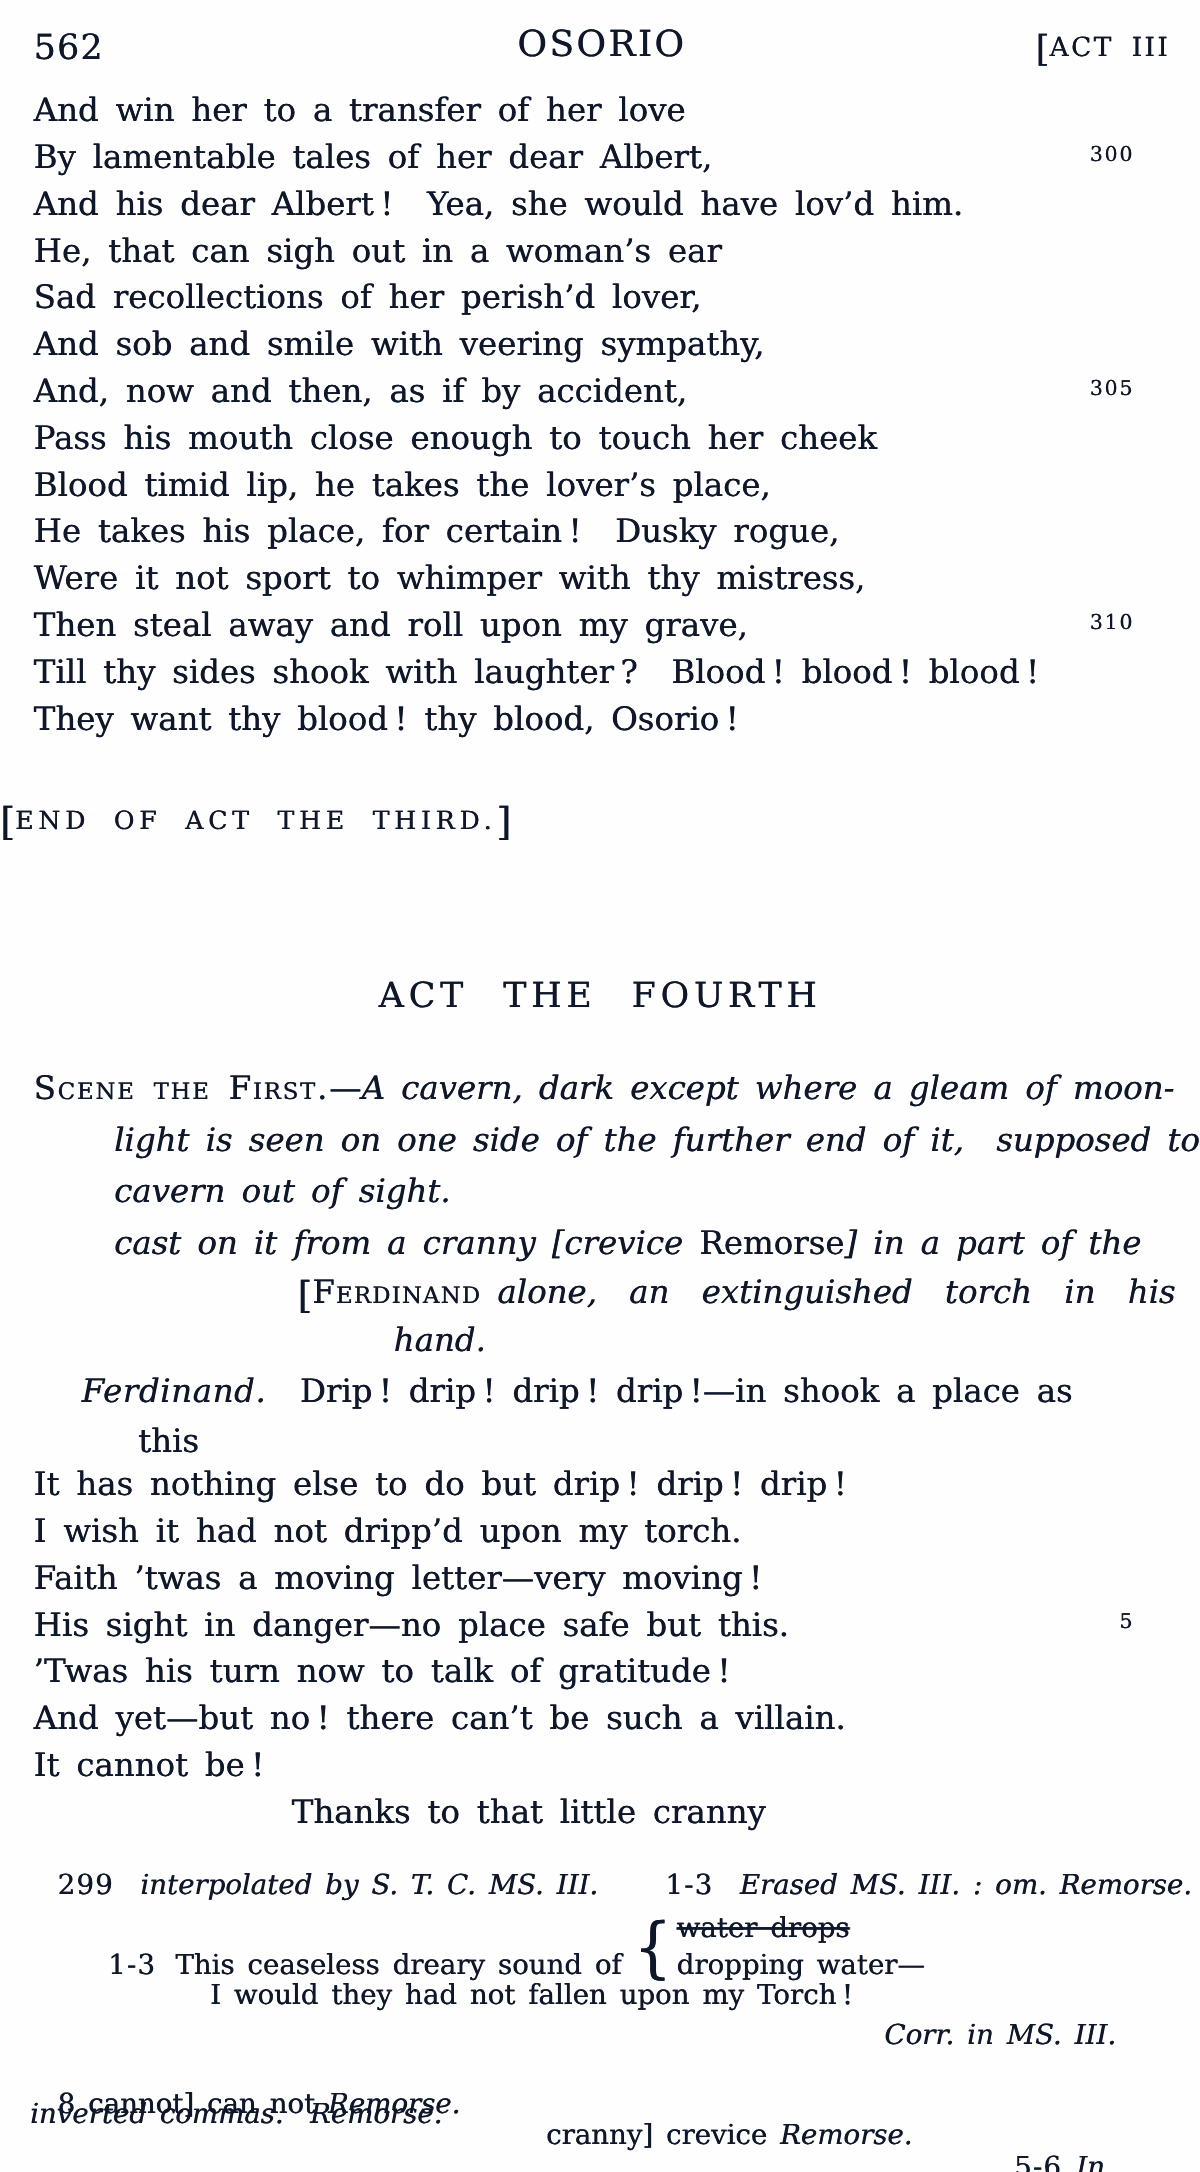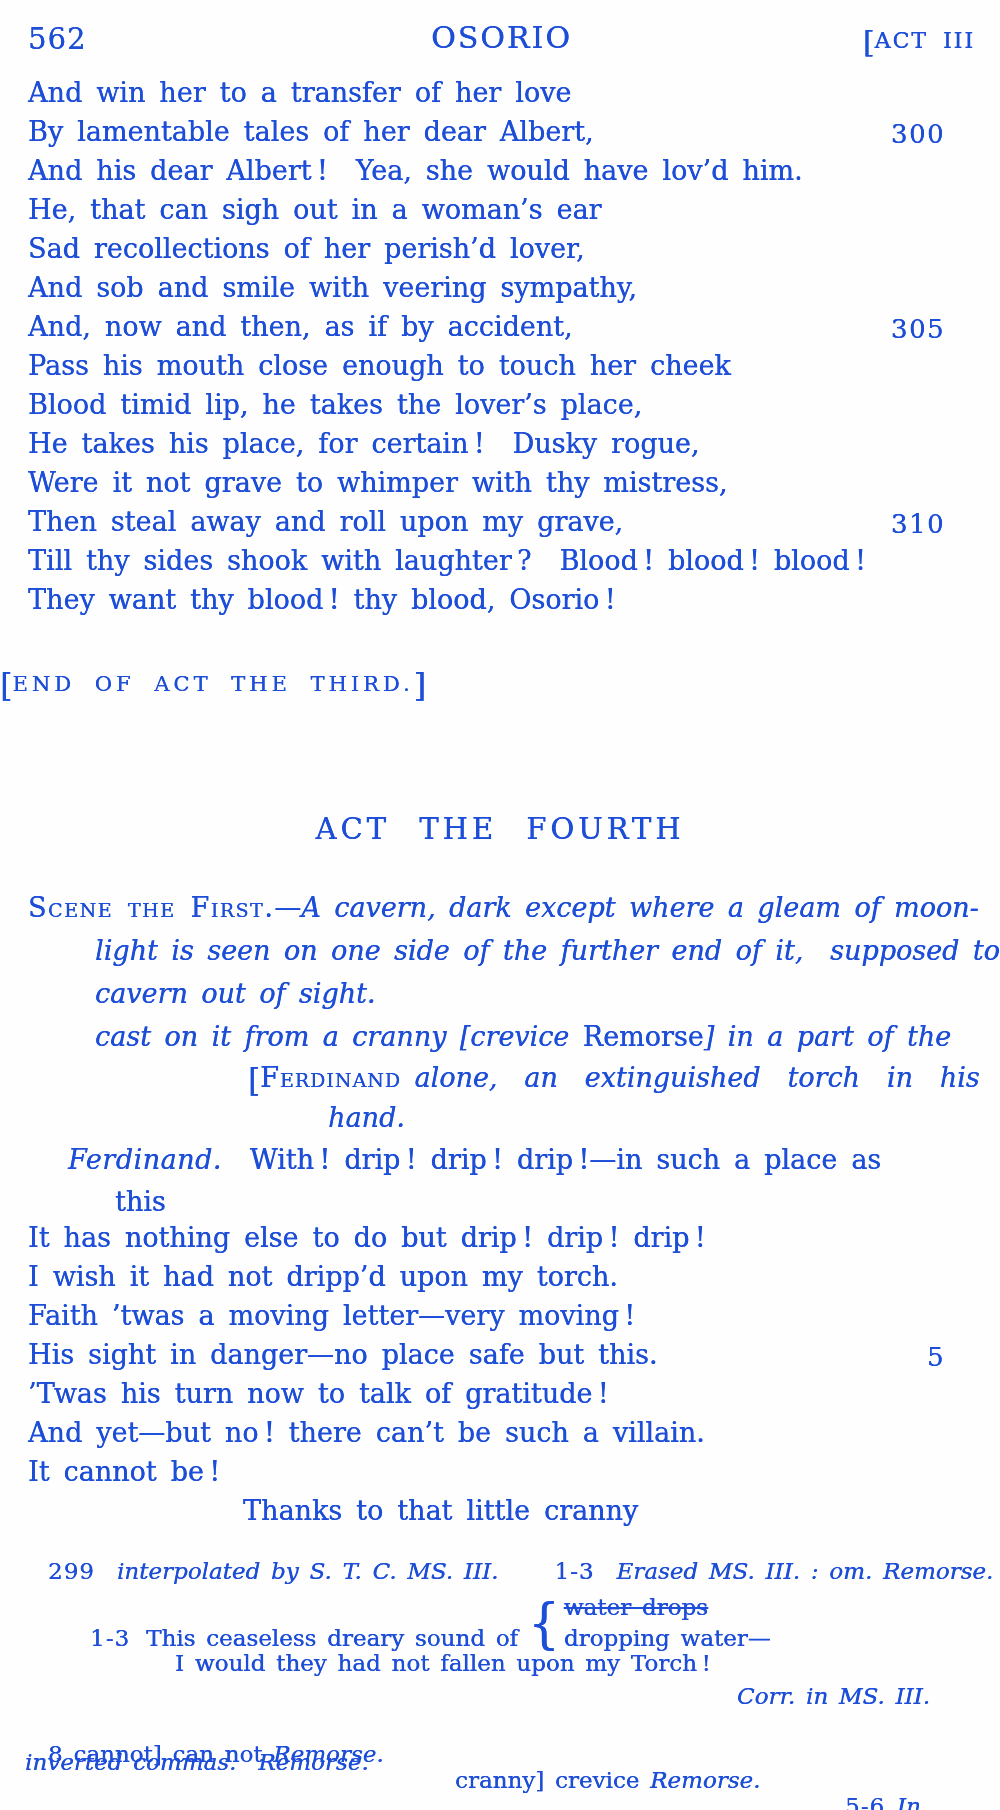--- a/index.html
+++ b/index.html
@@ -1,28 +1,28 @@
 <!DOCTYPE html>
 <html><head>
 <meta charset="utf-8">
 <style>
   html,body{margin:0;padding:0;background:#ffffff;}
   .page{
     position:relative;width:1000px;height:1810px;background:#fefefe;
-    font-family:"DejaVu Serif","Liberation Serif",serif;color:#1d4ed8;
+    font-family:"DejaVu Serif","Liberation Serif",serif;color:#0f172a;
     text-shadow:0.35px 0 0 currentColor; overflow:hidden;
   }
   .hdr{position:absolute;top:16px;left:28px;right:25px;height:46px;}
   .hdr .pgnum{position:absolute;left:0;top:6px;font-size:29px;letter-spacing:1px;}
   .hdr .title{position:absolute;left:50%;transform:translateX(-50%);top:4px;font-size:30px;letter-spacing:2px;}
   .hdr .actref{position:absolute;right:0;top:8px;font-size:22px;letter-spacing:2px;word-spacing:6px;}
   .hdr .actref .brk{font-size:30px;vertical-align:-4px;letter-spacing:0;}
   .verse{position:absolute;left:28px;width:944px;font-size:27px;word-spacing:0.2em;}
   .vline{position:relative;height:39px;line-height:39px;white-space:pre;}
-  .lineno{position:absolute;right:27px;top:9px;font-size:26px;line-height:1;letter-spacing:1.5px;word-spacing:0;}
+  .lineno{position:absolute;right:27px;top:9px;font-size:17px;line-height:1;letter-spacing:1.5px;word-spacing:0;}
   .v1{top:73px;}
   .endact{position:absolute;top:666px;left:0;width:100%;font-size:21px;letter-spacing:4px;word-spacing:9px;}
   .endact .brk{font-size:32px;vertical-align:-5px;letter-spacing:0;}
   .acthead{position:absolute;top:812px;left:0;width:100%;text-align:center;font-size:29px;letter-spacing:4px;word-spacing:16px;}
   .scene{position:absolute;top:886px;left:28px;width:944px;font-size:27px;font-style:italic;word-spacing:0.18em;}
   .scene .sline{height:43px;line-height:43px;white-space:pre;}
   .scene .ind{padding-left:67px;}
   .sc-lead{font-style:normal;font-variant:small-caps;font-size:27px;letter-spacing:1.5px;}
   .roman{font-style:normal;}
   .stagedir{position:absolute;top:1058px;left:248px;font-size:27px;font-style:italic;word-spacing:0.18em;}
@@ -72,21 +72,21 @@
     <div class="vline"><span>And win her to a transfer of her love</span></div>
     <div class="vline"><span>By lamentable tales of her dear Albert,</span><span class="lineno">300</span></div>
     <div class="vline"><span>And his dear Albert !  Yea, she would have lov’d him.</span></div>
     <div class="vline"><span>He, that can sigh out in a woman’s ear</span></div>
     <div class="vline"><span>Sad recollections of her perish’d lover,</span></div>
     <div class="vline"><span>And sob and smile with veering sympathy,</span></div>
     <div class="vline"><span>And, now and then, as if by accident,</span><span class="lineno">305</span></div>
     <div class="vline"><span>Pass his mouth close enough to touch her cheek</span></div>
     <div class="vline"><span>Blood timid lip, he takes the lover’s place,</span></div>
     <div class="vline"><span>He takes his place, for certain !  Dusky rogue,</span></div>
-    <div class="vline"><span>Were it not grave to whimper with thy mistress,</span></div>
+    <div class="vline"><span>Were it not sport to whimper with thy mistress,</span></div>
     <div class="vline"><span>Then steal away and roll upon my grave,</span><span class="lineno">310</span></div>
     <div class="vline"><span>Till thy sides shook with laughter ?  Blood ! blood ! blood !</span></div>
     <div class="vline"><span>They want thy blood ! thy blood, Osorio !</span></div>
   </div>
 
   <div class="endact"><span class="brk">[</span><span>END OF ACT THE THIRD.</span><span class="brk">]</span></div>
 
   <div class="acthead">ACT THE FOURTH</div>
 
   <div class="scene">
@@ -95,21 +95,21 @@
     <div class="sline ind"><span>cavern out of sight.</span></div>
     <div class="sline ind"><span>cast on it from a cranny [crevice </span><span class="roman">Remorse</span><span>] in a part of the</span></div>
   </div>
 
   <div class="stagedir">
     <div class="dline"><span class="brk">[</span><span class="scname">Ferdinand</span><span> alone,  an  extinguished  torch  in  his</span></div>
     <div class="dline hand"><span>hand.</span></div>
   </div>
 
   <div class="speech">
-    <div class="spline"><span class="speaker">Ferdinand.</span><span>With ! drip ! drip ! drip !—in such a place as</span></div>
+    <div class="spline"><span class="speaker">Ferdinand.</span><span>Drip ! drip ! drip ! drip !—in shook a place as</span></div>
     <div class="spline turnover"><span>this</span></div>
   </div>
 
   <div class="verse v2">
     <div class="vline"><span>It has nothing else to do but drip ! drip ! drip !</span></div>
     <div class="vline"><span>I wish it had not dripp’d upon my torch.</span></div>
     <div class="vline"><span>Faith ’twas a moving letter—very moving !</span></div>
     <div class="vline"><span>His sight in danger—no place safe but this.</span><span class="lineno">5</span></div>
     <div class="vline"><span>’Twas his turn now to talk of gratitude !</span></div>
     <div class="vline"><span>And yet—but no ! there can’t be such a villain.</span></div>

